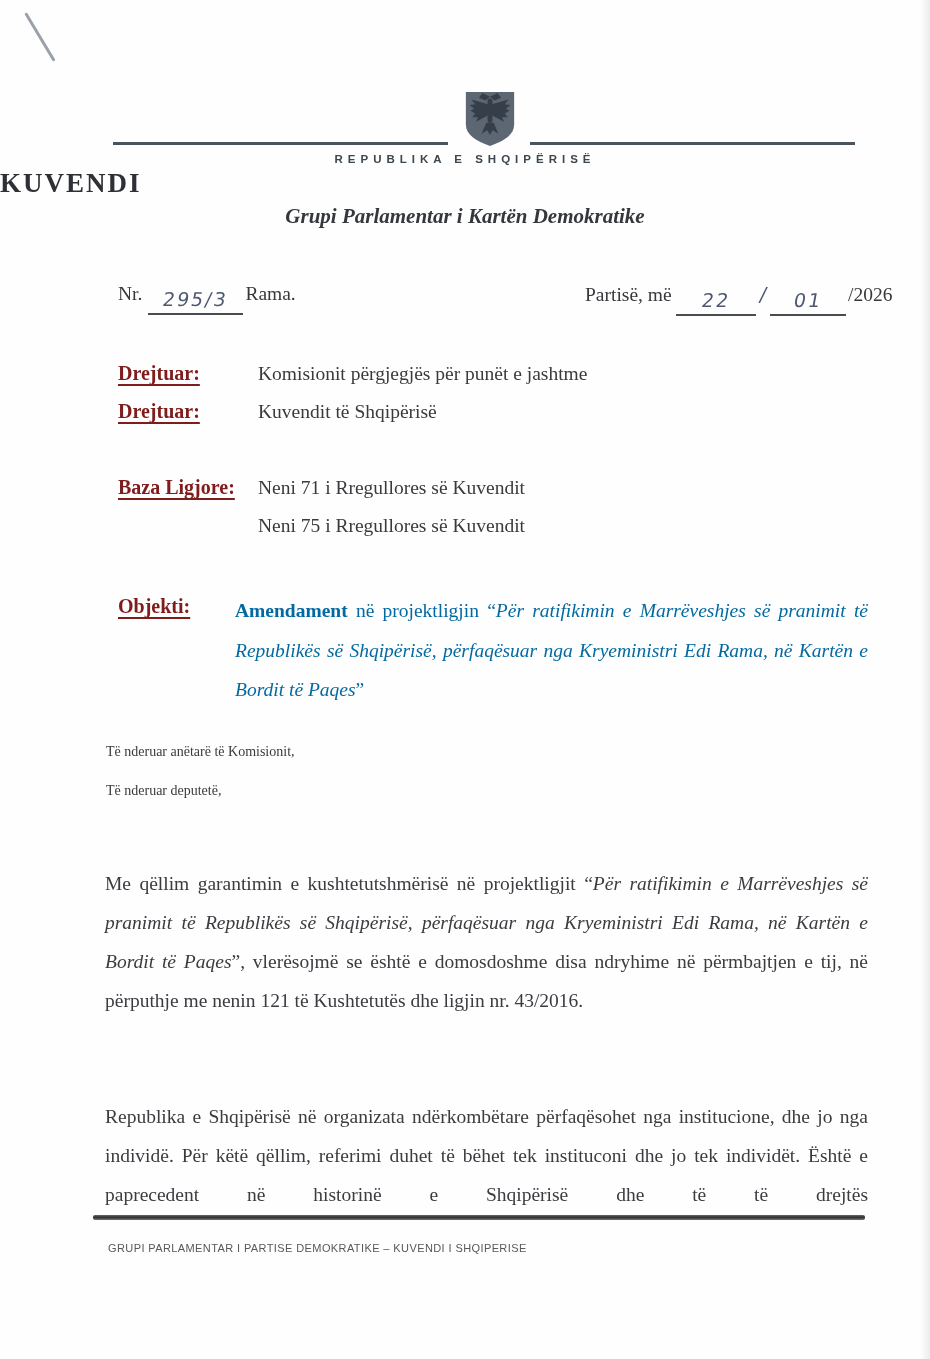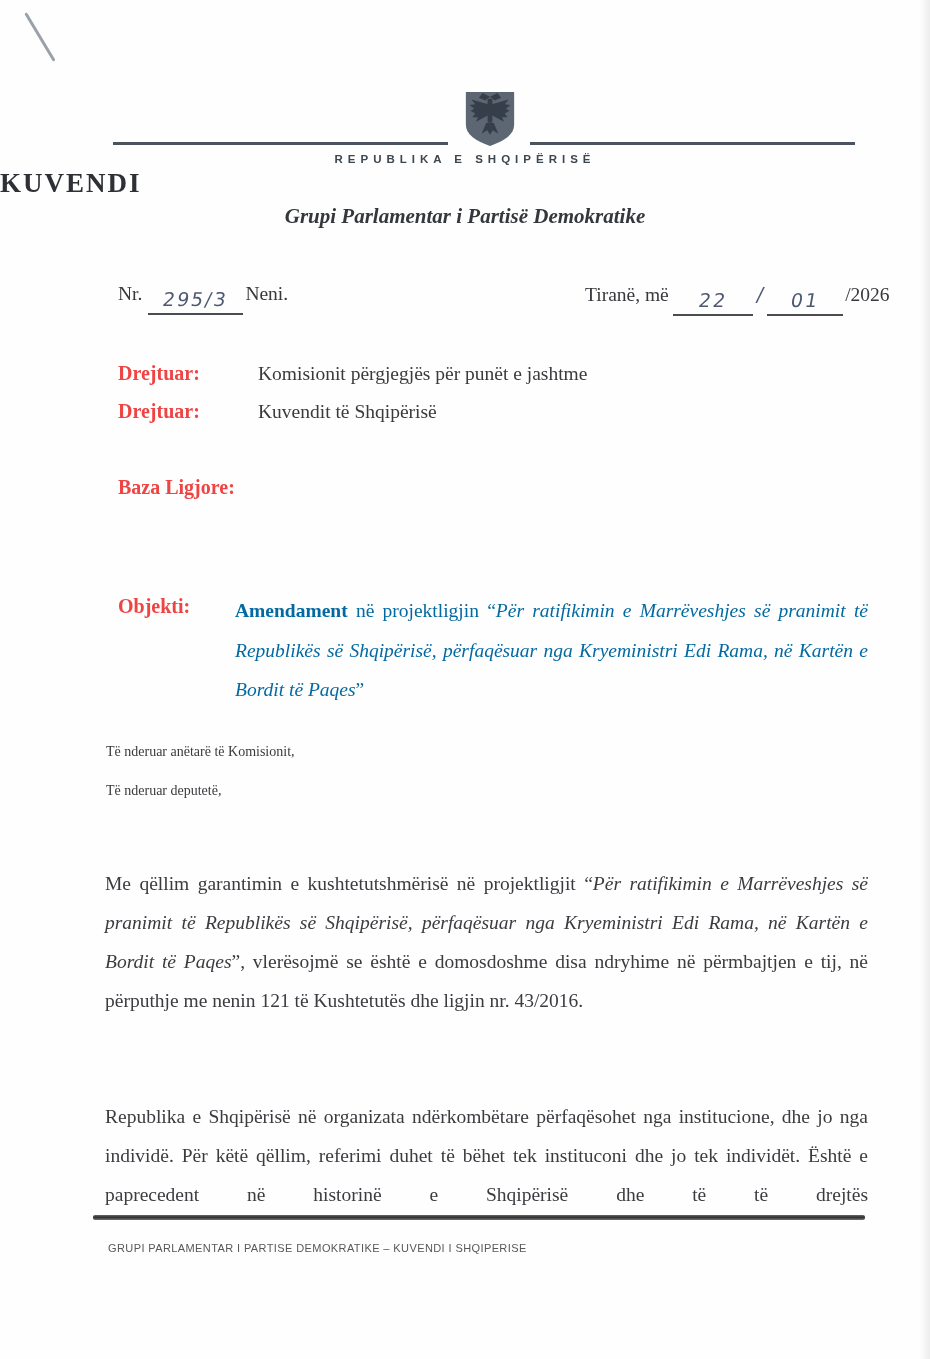--- a/index.html
+++ b/index.html
@@ -46,22 +46,22 @@
   .blank-nr{width:95px;margin:0 2px 0 6px;}
   .blank-day{width:80px;margin:0 4px 0 4px;}
   .blank-month{width:76px;margin:0 2px 0 4px;}
   .hw{
     font-family:"DejaVu Sans", sans-serif;color:#4e5870;font-size:19px;
     display:inline-block;transform:skewX(-10deg);letter-spacing:2px;
   }
   .hw-sep{font-family:"DejaVu Sans", sans-serif;color:#4e5870;font-style:italic;font-size:19px;}
   
   .field-label{
-    left:118px;font-size:20px;font-weight:bold;color:#ef4444;
-    text-underline-offset:4px;text-decoration-thickness:1.5px;
+    left:118px;font-size:20px;font-weight:bold;color:#7f1d1d;
+    text-decoration:underline;text-underline-offset:4px;text-decoration-thickness:1.5px;
   }
   .field-value{left:258px;font-size:19.5px;color:#3a3a3e;}
   
   .subject-text{
     left:235px;top:591px;width:633px;font-size:19.5px;line-height:39.5px;
     text-align:justify;color:#0369a1;
   }
   .subject-text .b{font-weight:bold;}
   .subject-text .i{font-style:italic;}
   
@@ -103,36 +103,38 @@
           <path d="M28 7 L36 3 L40 8 L33 11 Z"></path>
           <rect x="25.4" y="9" width="5.2" height="26" rx="2.2"></rect>
           <path d="M26 15 L8 10 L12 15 L6 16 L11 20 L7 22 L12 25 L9 29 L15 29 L13 34 L26 27 Z"></path>
           <path d="M30 15 L48 10 L44 15 L50 16 L45 20 L49 22 L44 25 L47 29 L41 29 L43 34 L30 27 Z"></path>
           <path d="M24 35 L32 35 L37 47 L31 43 L28 48 L25 43 L19 47 Z"></path>
         </g>
       </svg>
     </div>
     <div class="abs republic">REPUBLIKA E SHQIPËRISË</div>
     <div class="abs kuvendi">KUVENDI</div>
-    <div class="abs group-title">Grupi Parlamentar i Partisë Demokratike</div>
+    <div class="abs group-title">Grupi Parlamentar i Kartën Demokratike</div>
   </div>
 
   <div class="abs proto-left">
-    <span>Nr.</span><span class="blank blank-nr"><span class="hw">295/3</span></span><span>Neni.</span>
+    <span>Nr.</span><span class="blank blank-nr"><span class="hw">295/3</span></span><span>Rama.</span>
   </div>
   <div class="abs proto-right">
-    <span>Tiranë, më</span><span class="blank blank-day"><span class="hw">22</span></span><span class="hw-sep">/</span><span class="blank blank-month"><span class="hw">01</span></span><span>/2026</span>
+    <span>Partisë, më</span><span class="blank blank-day"><span class="hw">22</span></span><span class="hw-sep">/</span><span class="blank blank-month"><span class="hw">01</span></span><span>/2026</span>
   </div>
 
   <div class="abs field-label" style="top:362px;">Drejtuar:</div>
   <div class="abs field-value" style="top:363px;">Komisionit përgjegjës për punët e jashtme</div>
   <div class="abs field-label" style="top:400px;">Drejtuar:</div>
   <div class="abs field-value" style="top:401px;">Kuvendit të Shqipërisë</div>
 
   <div class="abs field-label" style="top:476px;">Baza Ligjore:</div>
+  <div class="abs field-value" style="top:477px;">Neni 71 i Rregullores së Kuvendit</div>
+  <div class="abs field-value" style="top:515px;">Neni 75 i Rregullores së Kuvendit</div>
 
   <div class="abs field-label" style="top:595px;">Objekti:</div>
   <div class="abs subject-text"><span class="b">Amendament</span><span> në projektligjin “</span><span class="i">Për ratifikimin e Marrëveshjes së pranimit të Republikës së Shqipërisë, përfaqësuar nga Kryeministri Edi Rama, në Kartën e Bordit të Paqes</span><span>”</span>
   </div>
 
   <div class="abs salute" style="top:744px;">Të nderuar anëtarë të Komisionit,</div>
   <div class="abs salute" style="top:783px;">Të nderuar deputetë,</div>
 
   <div class="abs para para1"><span>Me qëllim garantimin e kushtetutshmërisë në projektligjit “</span><span class="i">Për ratifikimin e Marrëveshjes së pranimit të Republikës së Shqipërisë, përfaqësuar nga Kryeministri Edi Rama, në Kartën e Bordit të Paqes</span><span>”, vlerësojmë se është e domosdoshme disa ndryhime në përmbajtjen e tij, në përputhje me nenin 121 të Kushtetutës dhe ligjin nr. 43/2016.</span>
   </div>

